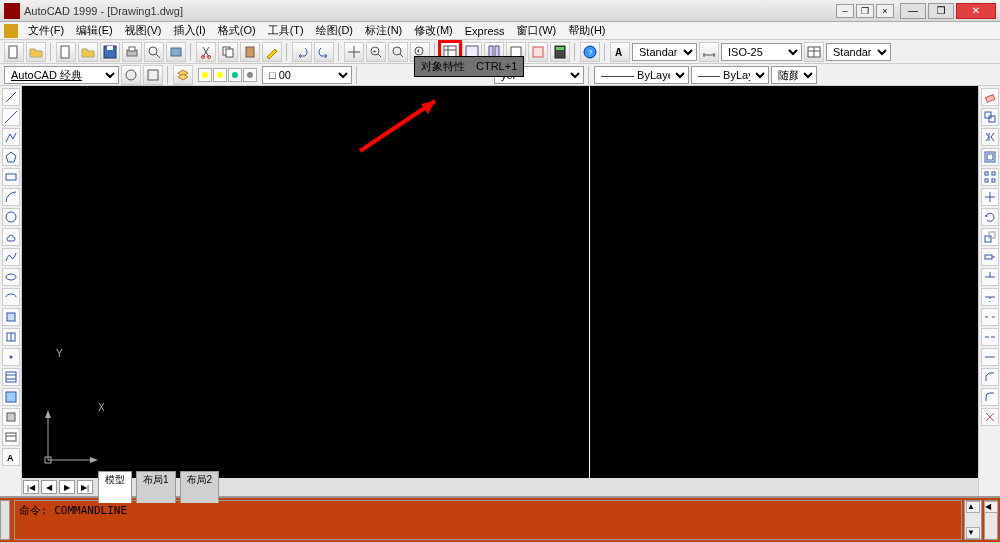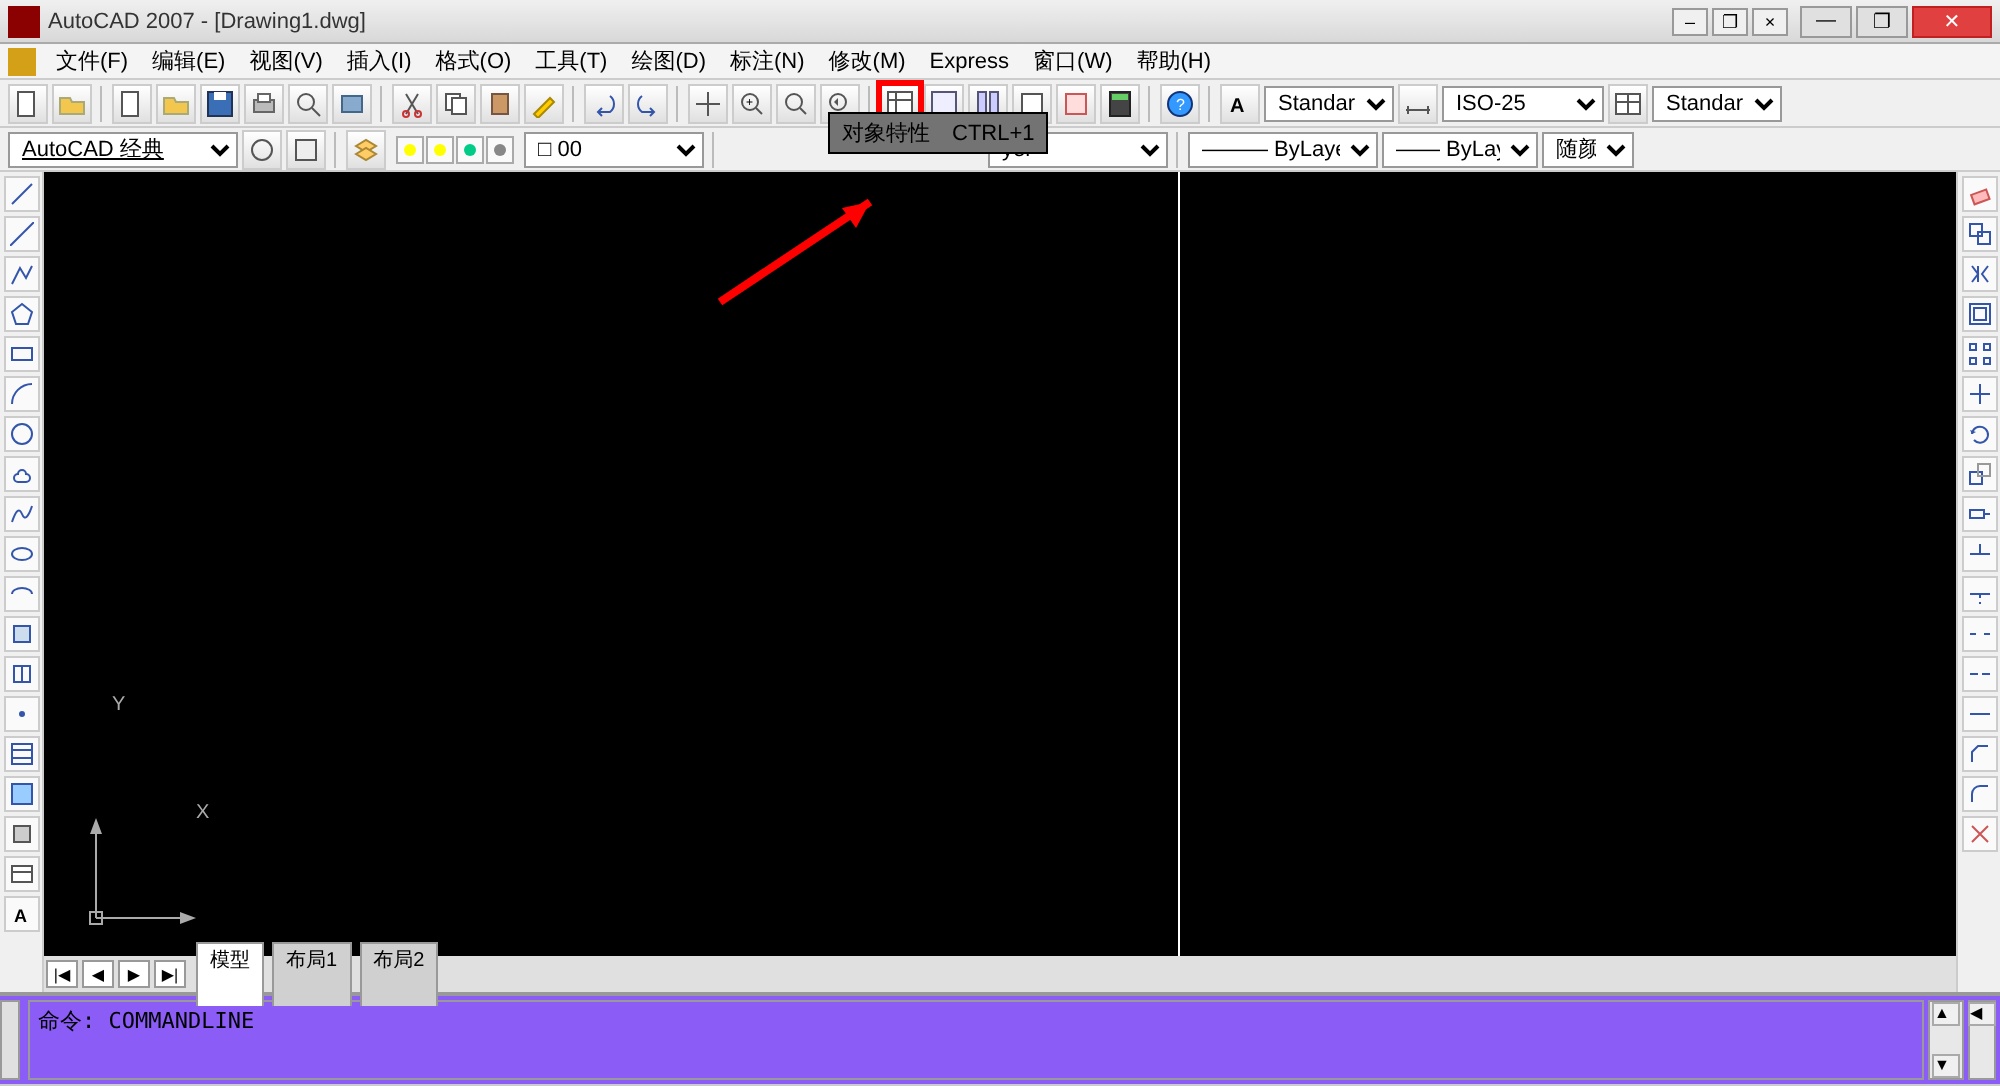--- a/index.html
+++ b/index.html
@@ -48,41 +48,41 @@
 .ucs { position:absolute; left:18px; bottom:8px; }
 .ucs-y { color:#aaa; font-size:10px; position:absolute; left:16px; top:-60px; }
 .ucs-x { color:#aaa; font-size:10px; position:absolute; left:58px; top:-6px; }
 .arrow-annot { position:absolute; left:333px; top:10px; width:90px; height:60px; pointer-events:none; }
 
 .tab-strip { position:absolute; left:0; bottom:0; height:18px; background:#e0e0e0; display:flex; align-items:center; font-size:10px; width:100%; }
 .tab-nav { width:16px; height:14px; border:1px solid #999; background:#fff; margin:0 1px; display:flex; align-items:center; justify-content:center; cursor:pointer; font-size:8px;}
 .tab { height:32px; padding:1px 6px; background:#fff; border:1px solid #999; border-bottom:none; margin-left:4px; cursor:pointer; }
 .tab.inactive { background:#d0d0d0;text-align:center; }
 
-.cmd-area { height:46px; border-top:2px solid #999; background:#8b5cf6; display:flex; }
+.cmd-area { height:46px; border-top:2px solid #999; background:#c2410c; display:flex; }
 .cmd-text { flex:1; padding:2px 4px; font-family:monospace; font-size:11px; border:1px solid #999; margin:2px; overflow:hidden; }
 .cmd-grip { width:10px; background:#e0e0e0; border:1px solid #999; margin:2px 2px 2px 0; }
 .cmd-scroll { width:18px; background:#e8e8e8; border:1px solid #999; margin:2px 2px 2px 0; display:flex; flex-direction:column; justify-content:space-between; align-items:center; font-size:8px; }
 .cmd-sc-btn { width:14px; height:12px; border:1px solid #aaa; background:#f0f0f0; cursor:pointer; }
 
 .status-bar { height:16px; background:#f0f0f0; border-top:1px solid #ccc; font-size:11px; padding:1px 4px; display:flex; align-items:center; }
 
 
 .layer-swatches { display:flex; align-items:center; gap:1px; margin:0 3px; }
 .layer-swatch { width:14px; height:14px; border:1px solid #aaa; background:#fafafa; display:inline-flex; align-items:center; justify-content:center; cursor:pointer; }
 .layer-swatch .dot { width:6px; height:6px; border-radius:50%; }
 
 select { font-size:11px; }
 </style>
 </head>
 <body>
 
 <div class="title-bar">
   <span class="app-icon"></span>
-  <span class="title">AutoCAD 2007 - [Drawing1.dwg]</span>
+  <span class="title">AutoCAD 1999 - [Drawing1.dwg]</span>
   <div class="doc-btns">
     <span class="doc-btn">–</span>
     <span class="doc-btn">❐</span>
     <span class="doc-btn">×</span>
   </div>
   <div class="win-btns">
     <span class="win-btn min">—</span>
     <span class="win-btn max">❐</span>
     <span class="win-btn close">✕</span>
   </div>

